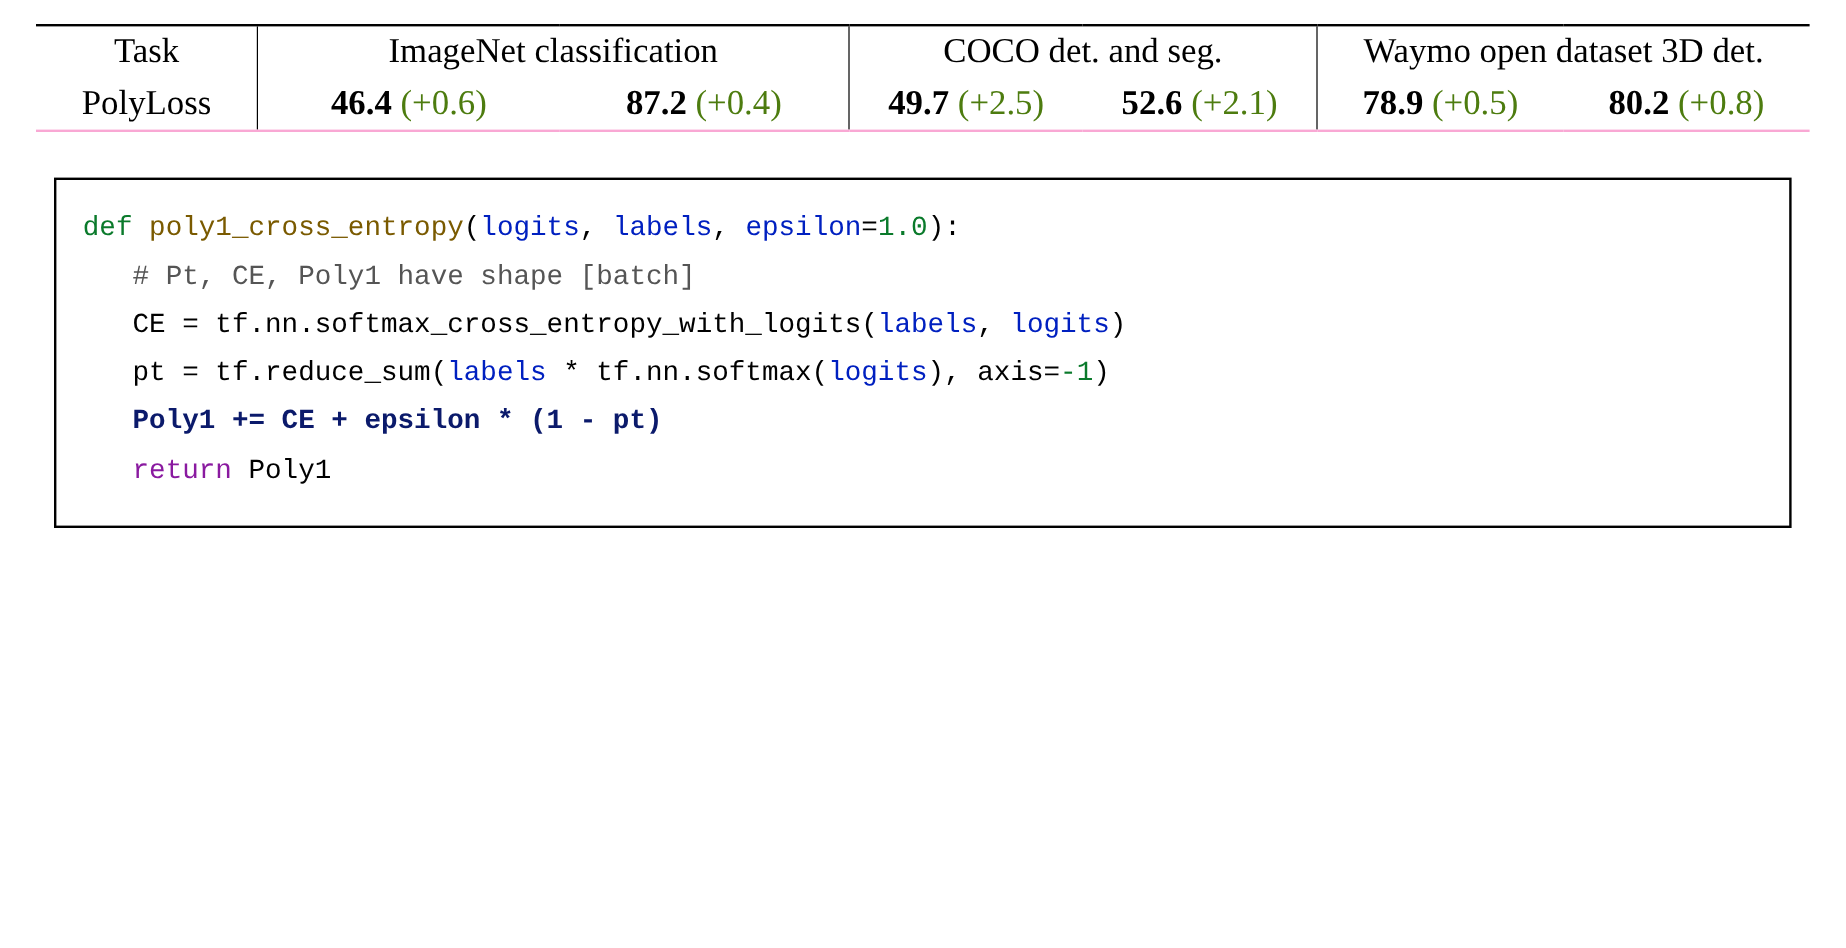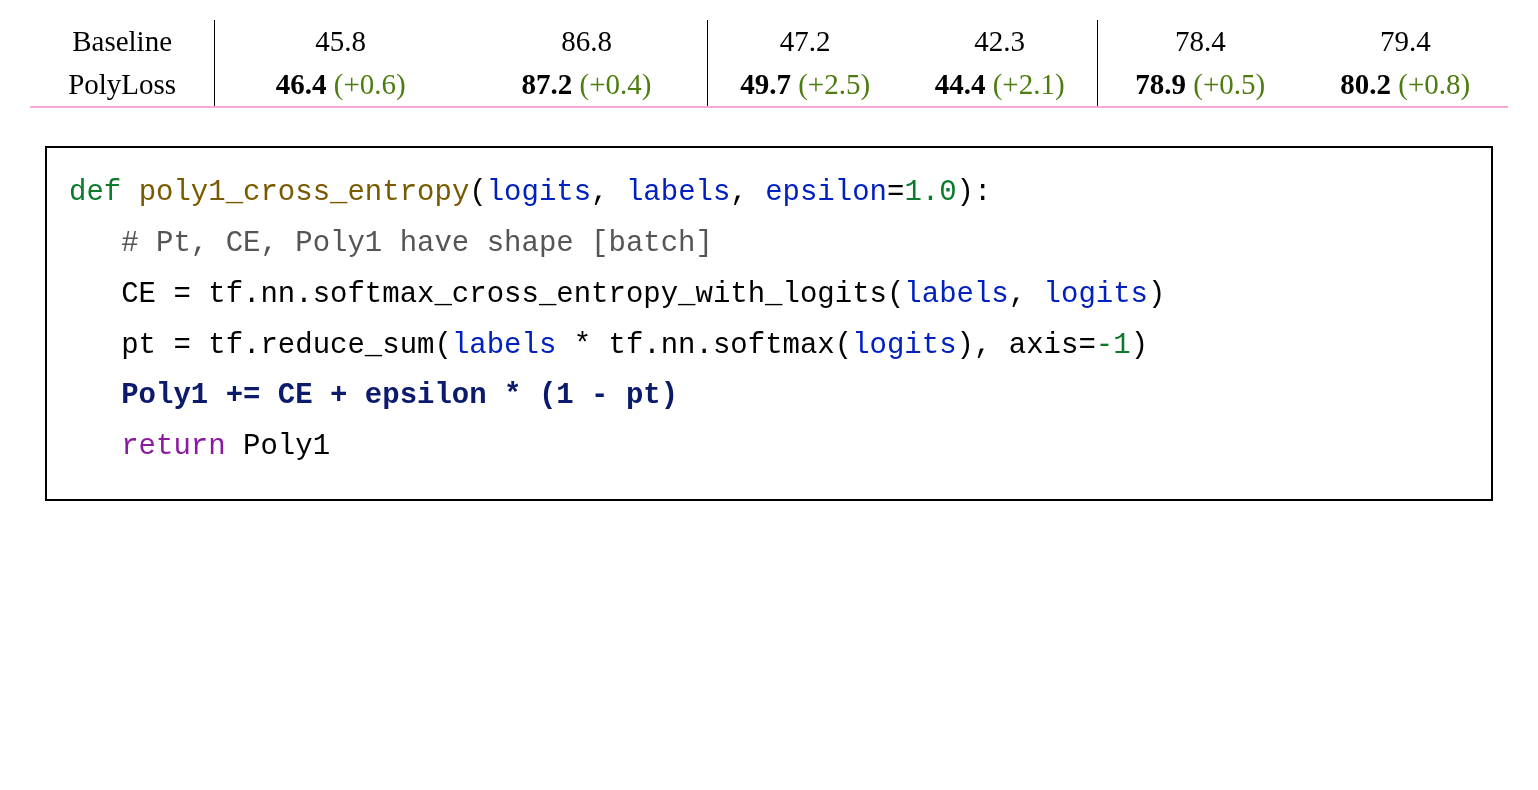--- a/index.html
+++ b/index.html
@@ -43,21 +43,21 @@
   .botline td {
     border-bottom: 2px solid #f9a8d4;
   }
   .bold { font-weight: bold; margin-top: 32px; }
   .delta { color: #4d7c0f; font-weight: normal; }
   .codebox {
     margin: 38px 15px 0 15px;
     border: 2px solid #000;
     padding: 20px 22px 26px 22px;
     font-family: "Courier New", Courier, monospace;
-    font-size: 29px;
+    font-size: 23px;
     line-height: 1.75;
     white-space: pre;
     overflow: hidden;
   }
   .kw-def    { color: #0a7a2b; }
   .fn-name   { color: #7a5a00; }
   .punct     { color: #000; }
   .param     { color: #0020c0; }
   .num       { color: #0a7a2b; }
   .comment   { color: #555; }
@@ -79,48 +79,45 @@
       <colgroup>
         <col style="width:180px">
         <col style="width:245px">
         <col style="width:235px">
         <col style="width:190px">
         <col style="width:190px">
         <col style="width:200px">
         <col style="width:200px">
       </colgroup>
       <tbody>
-      <tr>
-        <td class="rowlabel">Baseline</td>
-        <td class="vsep">45.8</td>
-        <td>86.8</td>
-        <td class="vsep">47.2</td>
-        <td>42.3</td>
-        <td class="vsep">78.4</td>
-        <td>79.4</td>
+          <tr class="topline">
+        <td class="rowlabel">Task</td>
+        <td class="vsep" colspan="2">ImageNet classification</td>
+        <td class="vsep" colspan="2">COCO det. and seg.</td>
+        <td class="vsep" colspan="2">Waymo open dataset 3D det.</td>
       </tr>
       <tr class="botline">
         <td class="rowlabel">PolyLoss</td>
         <td class="vsep">
           <span class="bold">46.4</span>
           <span> </span>
           <span class="delta">(+0.6)</span>
         </td>
         <td>
           <span class="bold">87.2</span>
           <span> </span>
           <span class="delta">(+0.4)</span>
         </td>
         <td class="vsep">
           <span class="bold">49.7</span>
           <span> </span>
           <span class="delta">(+2.5)</span>
         </td>
         <td>
-          <span class="bold">44.4</span>
+          <span class="bold">52.6</span>
           <span> </span>
           <span class="delta">(+2.1)</span>
         </td>
         <td class="vsep">
           <span class="bold">78.9</span>
           <span> </span>
           <span class="delta">(+0.5)</span>
         </td>
         <td>
           <span class="bold">80.2</span>

